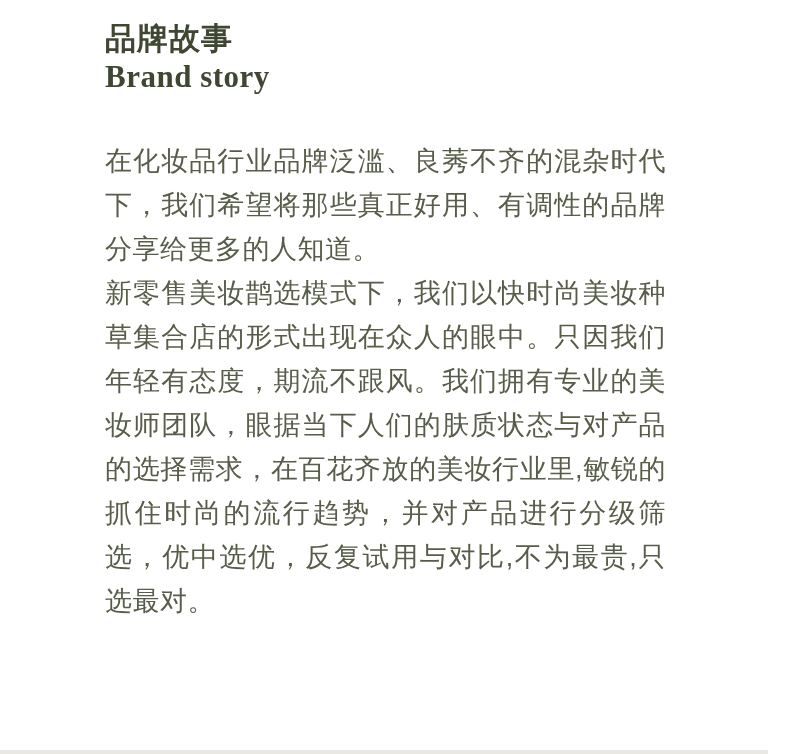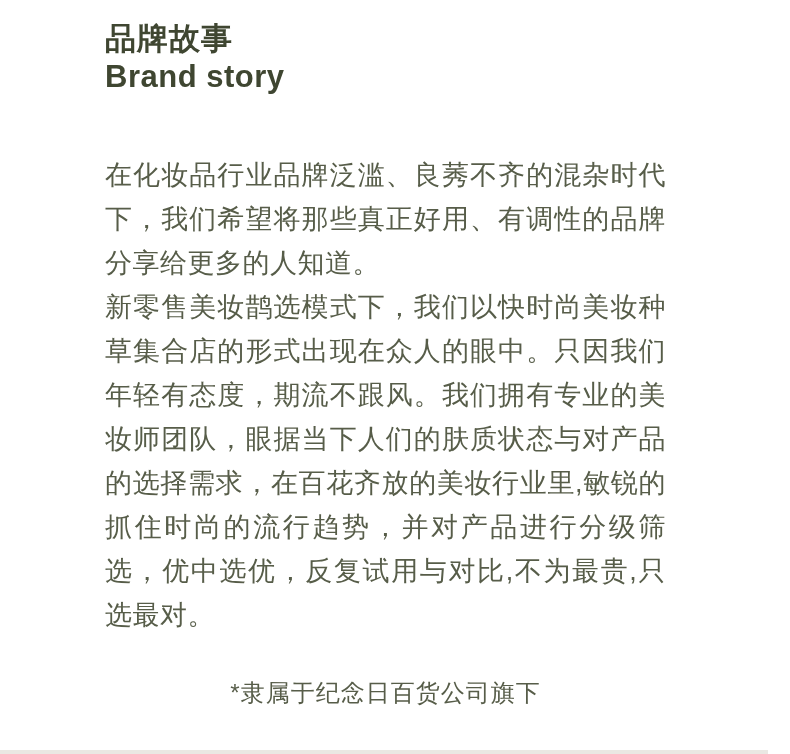--- a/index.html
+++ b/index.html
@@ -29,31 +29,32 @@
   .title-cn, .title-en {
     display: block;
     font-size: 31px;
     line-height: 38px;
     font-weight: 700;
     color: var(--title-color, #3f4631);
     letter-spacing: 1px;
   }
   .title-en {
     letter-spacing: 0.5px;
+    font-family: Liberation Serif, serif;
   }
   .para {
     margin: 0;
     font-size: 27px;
     line-height: 44px;
     text-align: justify;
     color: var(--text-color, #575d49);
     letter-spacing: 0.5px;
     word-break: break-all;
   }
-  .para-1 { margin-top: 57px; }
+  .para-1 { margin-top: 43px; }
   .para-2 { }
   .footnote {
     margin: 40px 0 0 0;
     padding: 0;
     font-size: 24px;
     line-height: 32px;
     text-align: center;
     color: var(--text-color, #575d49);
     letter-spacing: 1px;
   }
@@ -73,17 +74,16 @@
   <div class="content">
     <h1 class="title-block">
       <span class="title-cn">品牌故事</span>
       <span class="title-en">Brand story</span>
     </h1>
 
     <p class="para para-1">在化妆品行业品牌泛滥、良莠不齐的混杂时代下，我们希望将那些真正好用、有调性的品牌分享给更多的人知道。</p>
 
     <p class="para para-2">新零售美妆鹊选模式下，我们以快时尚美妆种草集合店的形式出现在众人的眼中。只因我们年轻有态度，期流不跟风。我们拥有专业的美妆师团队，眼据当下人们的肤质状态与对产品的选择需求，在百花齐放的美妆行业里,敏锐的抓住时尚的流行趋势，并对产品进行分级筛选，优中选优，反复试用与对比,不为最贵,只选最对。</p>
 
-    <p class="footnote">*隶属于纪念日百货公司旗下</p>
   </div>
 
   <div class="bottom-strip"></div>
 </div>
 
 </body></html>

